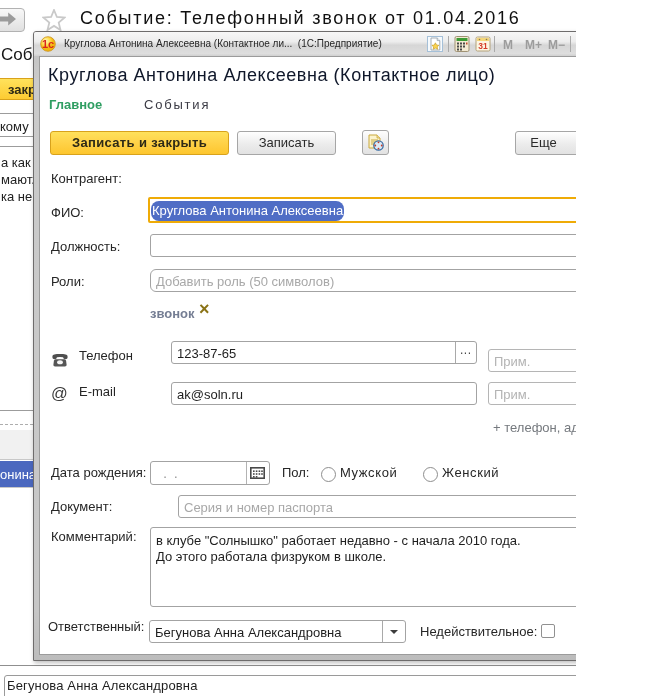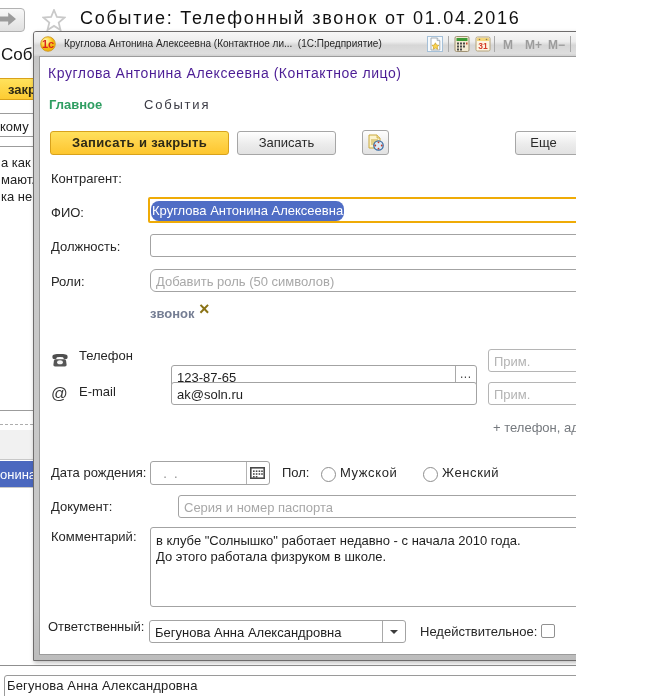--- a/index.html
+++ b/index.html
@@ -134,21 +134,21 @@
     <div class="abs" style="left:469px;top:6px;font-size:12px;font-weight:bold;color:#9c9c9c;">M</div>
     <div class="abs" style="left:491px;top:6px;font-size:12px;font-weight:bold;color:#9c9c9c;">M+</div>
     <div class="abs" style="left:514px;top:6px;font-size:12px;font-weight:bold;color:#9c9c9c;">M−</div>
     <div class="abs" style="left:536px;top:4px;width:0;height:16px;border-left:1px solid #aaa;"></div>
     <div class="abs" style="left:545px;top:7px;width:9px;height:7px;border:2px solid #4a4a4a;"></div>
     <svg class="abs" style="left:566px;top:6px;" width="12" height="12" viewBox="0 0 12 12">
       <path d="M1.5 1.5 L10.5 10.5 M10.5 1.5 L1.5 10.5" stroke="#3f3f3f" stroke-width="2.3"></path>
     </svg>
 
     <div class="abs" id="body" style="left:5px;top:24px;width:576px;height:597px;background:#fff;border:1px solid #9b9b9b;">
-      <div class="abs" style="left:8px;top:8px;font-size:14px;letter-spacing:0.55px;color:#4c1d95;">Круглова Антонина Алексеевна (Контактное лицо)</div>
+      <div class="abs" style="left:8px;top:8px;font-size:18px;letter-spacing:0.55px;color:#0f172a;">Круглова Антонина Алексеевна (Контактное лицо)</div>
       <div class="abs" style="left:9px;top:40px;font-size:13px;font-weight:bold;color:#2f9e62;">Главное</div>
       <div class="abs" style="left:104px;top:40px;font-size:13px;letter-spacing:1.8px;color:#3a3a44;">События</div>
 
       <div class="btn" style="left:197px;top:74px;width:97px;height:22px;line-height:22px;">Записать</div>
       <div class="btn" style="left:10px;top:74px;width:177px;height:22px;border-color:#d8a21c;
            background:linear-gradient(#ffe15b,#ffd34a 45%,#fdc62e);font-weight:bold;line-height:22px;letter-spacing:0.35px;color:#2e2a16;">Записать и закрыть</div>
       <div class="btn" style="left:322px;top:73px;width:25px;height:23px;">
         <svg style="position:absolute;left:4px;top:3px;" width="17" height="17" viewBox="0 0 17 17">
           <path d="M2 1 H10 L13 4 V14 H2 Z" fill="#fbf3cd" stroke="#caa93c" stroke-width="1"></path>
           <path d="M10 1 L10 4 L13 4" fill="#f1dd9a" stroke="#caa93c" stroke-width="0.8"></path>
@@ -192,21 +192,21 @@
       <div class="abs" style="left:159px;top:241.5px;font-weight:bold;font-size:18px;color:#8a7316;">×</div>
 
       <svg class="abs" style="left:12px;top:297px;" width="16" height="13" viewBox="0 0 16 13">
         <circle cx="2.6" cy="2.9" r="2.3" fill="#4f4f4f"></circle>
         <circle cx="13.4" cy="2.9" r="2.3" fill="#4f4f4f"></circle>
         <path d="M2.6 0.8 C6 -0.8 10 -0.8 13.4 0.8 L13.4 4.1 C10 2.5 6 2.5 2.6 4.1 Z" fill="#4f4f4f"></path>
         <path d="M4 5.2 L12 5.2 C13.2 5.2 13.9 5.8 14.1 6.8 L14.6 10.7 Q14.8 12.5 12.9 12.5 L3.1 12.5 Q1.2 12.5 1.4 10.7 L1.9 6.8 C2.1 5.8 2.8 5.2 4 5.2 Z" fill="#565656"></path>
         <ellipse cx="8" cy="8.3" rx="2.9" ry="2" fill="#f4f4f4"></ellipse>
       </svg>
       <div class="lbl" style="left:39px;top:291px;">Телефон</div>
-      <div class="fld" style="left:131px;top:308px;width:304px;height:21px;">
+      <div class="fld" style="left:131px;top:284px;width:304px;height:21px;">
         <div class="tx">123-87-65</div>
         <div class="ddbtn" style="width:20px;">
             <div style="position:absolute;left:4px;top:1px;letter-spacing:0.5px;font-size:12px;color:#444;">...</div>
           </div>
       </div>
       <div class="fld" style="left:448px;top:292px;width:110px;height:21px;border-color:#b5b5b5;">
         <div class="tx" style="color:#b3b3b3;">Прим.</div>
       </div>
 
       <div class="abs" style="left:11px;top:327px;font-size:16.5px;color:#3a3a3a;">@</div>

